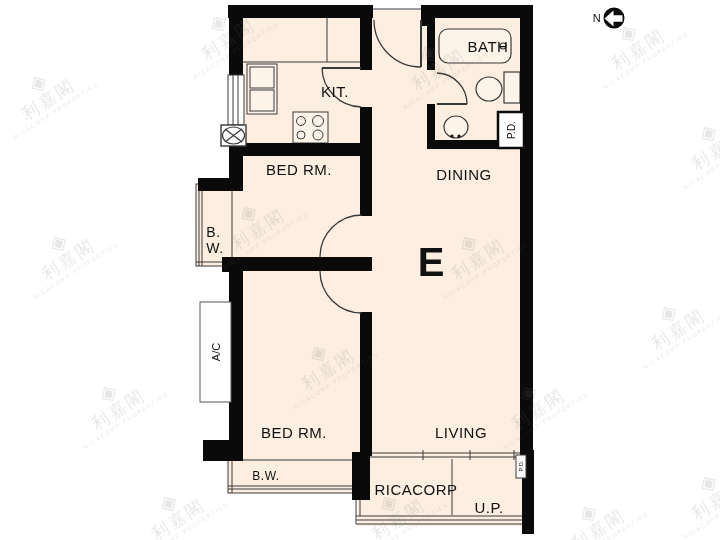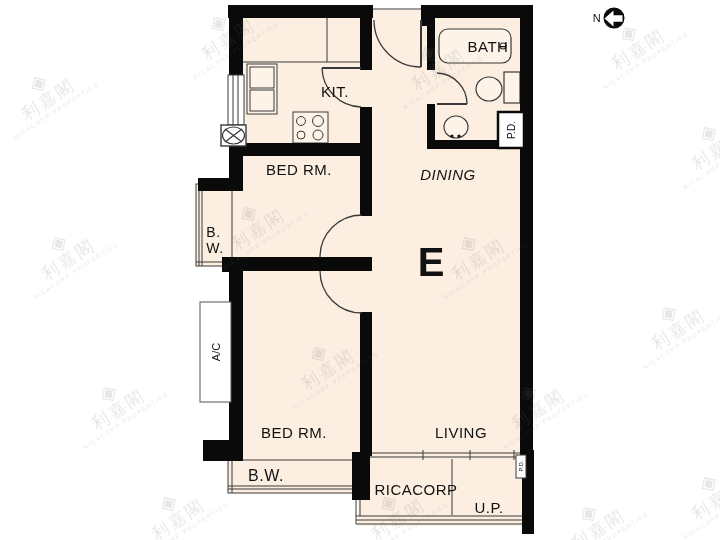--- a/index.html
+++ b/index.html
@@ -3,21 +3,21 @@
 <meta charset="utf-8">
 <style>
   html,body{margin:0;padding:0;background:#ffffff;}
   #canvas{position:relative;width:720px;height:540px;background:#ffffff;overflow:hidden;
           font-family:"Liberation Sans", sans-serif;}
   #plan-svg{position:absolute;left:0;top:0;z-index:1;}
   .lbl{position:absolute;z-index:3;color:#111;white-space:nowrap;
        transform:translate(-50%,-50%);letter-spacing:.5px;}
   .lbl.rot{transform:translate(-50%,-50%) rotate(-90deg);}
   .room{font-size:15px;}
-  .small{font-size:16px;}
+  .small{font-size:12px;}
   .unit-big{font-size:40px;font-weight:bold;letter-spacing:0;}
   .bw-stack{line-height:1.15;text-align:left;font-size:14px;}
   .pd1{font-size:10px;letter-spacing:0;}
   .pd2{font-size:6px;letter-spacing:0;}
   .ac{font-size:11px;letter-spacing:0;}
   .north-n{font-size:11px;transform:translate(-50%,-50%);}
   
   #wm{position:absolute;left:0;top:0;width:720px;height:540px;z-index:4;
       pointer-events:none;opacity:0.16;}
   .wm-item{position:absolute;color:#6f6f6f;transform:rotate(-33deg);
@@ -168,21 +168,21 @@
 
   <g>
     <circle cx="614" cy="18" r="10.5" fill="#0a0a0a"></circle>
     <polygon fill="#ffffff" points="604.5,18.5 613.5,10.5 613.5,15.2 622.5,15.2 622.5,21.8 613.5,21.8 613.5,26.5"></polygon>
   </g>
 </svg>
 
 <div class="lbl room" style="left:303px;top:91px;margin-left:32px;">KIT.</div>
 <div class="lbl room" style="left:488px;top:46px;">BATH</div>
 <div class="lbl room" style="left:299px;top:169px;">BED RM.</div>
-<div class="lbl room" style="left:448px;top:174px;font-style:italic;">DINING</div>
+<div class="lbl room" style="left:464px;top:174px;">DINING</div>
 <div class="lbl bw-stack" style="left:215px;top:240px;">
       <div>B.</div>
       <div>W.</div>
     </div>
 <div class="lbl unit-big" style="left:431px;top:262px;">E</div>
 <div class="lbl rot ac" style="left:216px;top:352px;">A/C</div>
 <div class="lbl room" style="left:294px;top:432px;">BED RM.</div>
 <div class="lbl room" style="left:461px;top:432px;">LIVING</div>
 <div class="lbl small" style="left:266px;top:476px;">B.W.</div>
 <div class="lbl room" style="left:416px;top:489px;">RICACORP</div>

